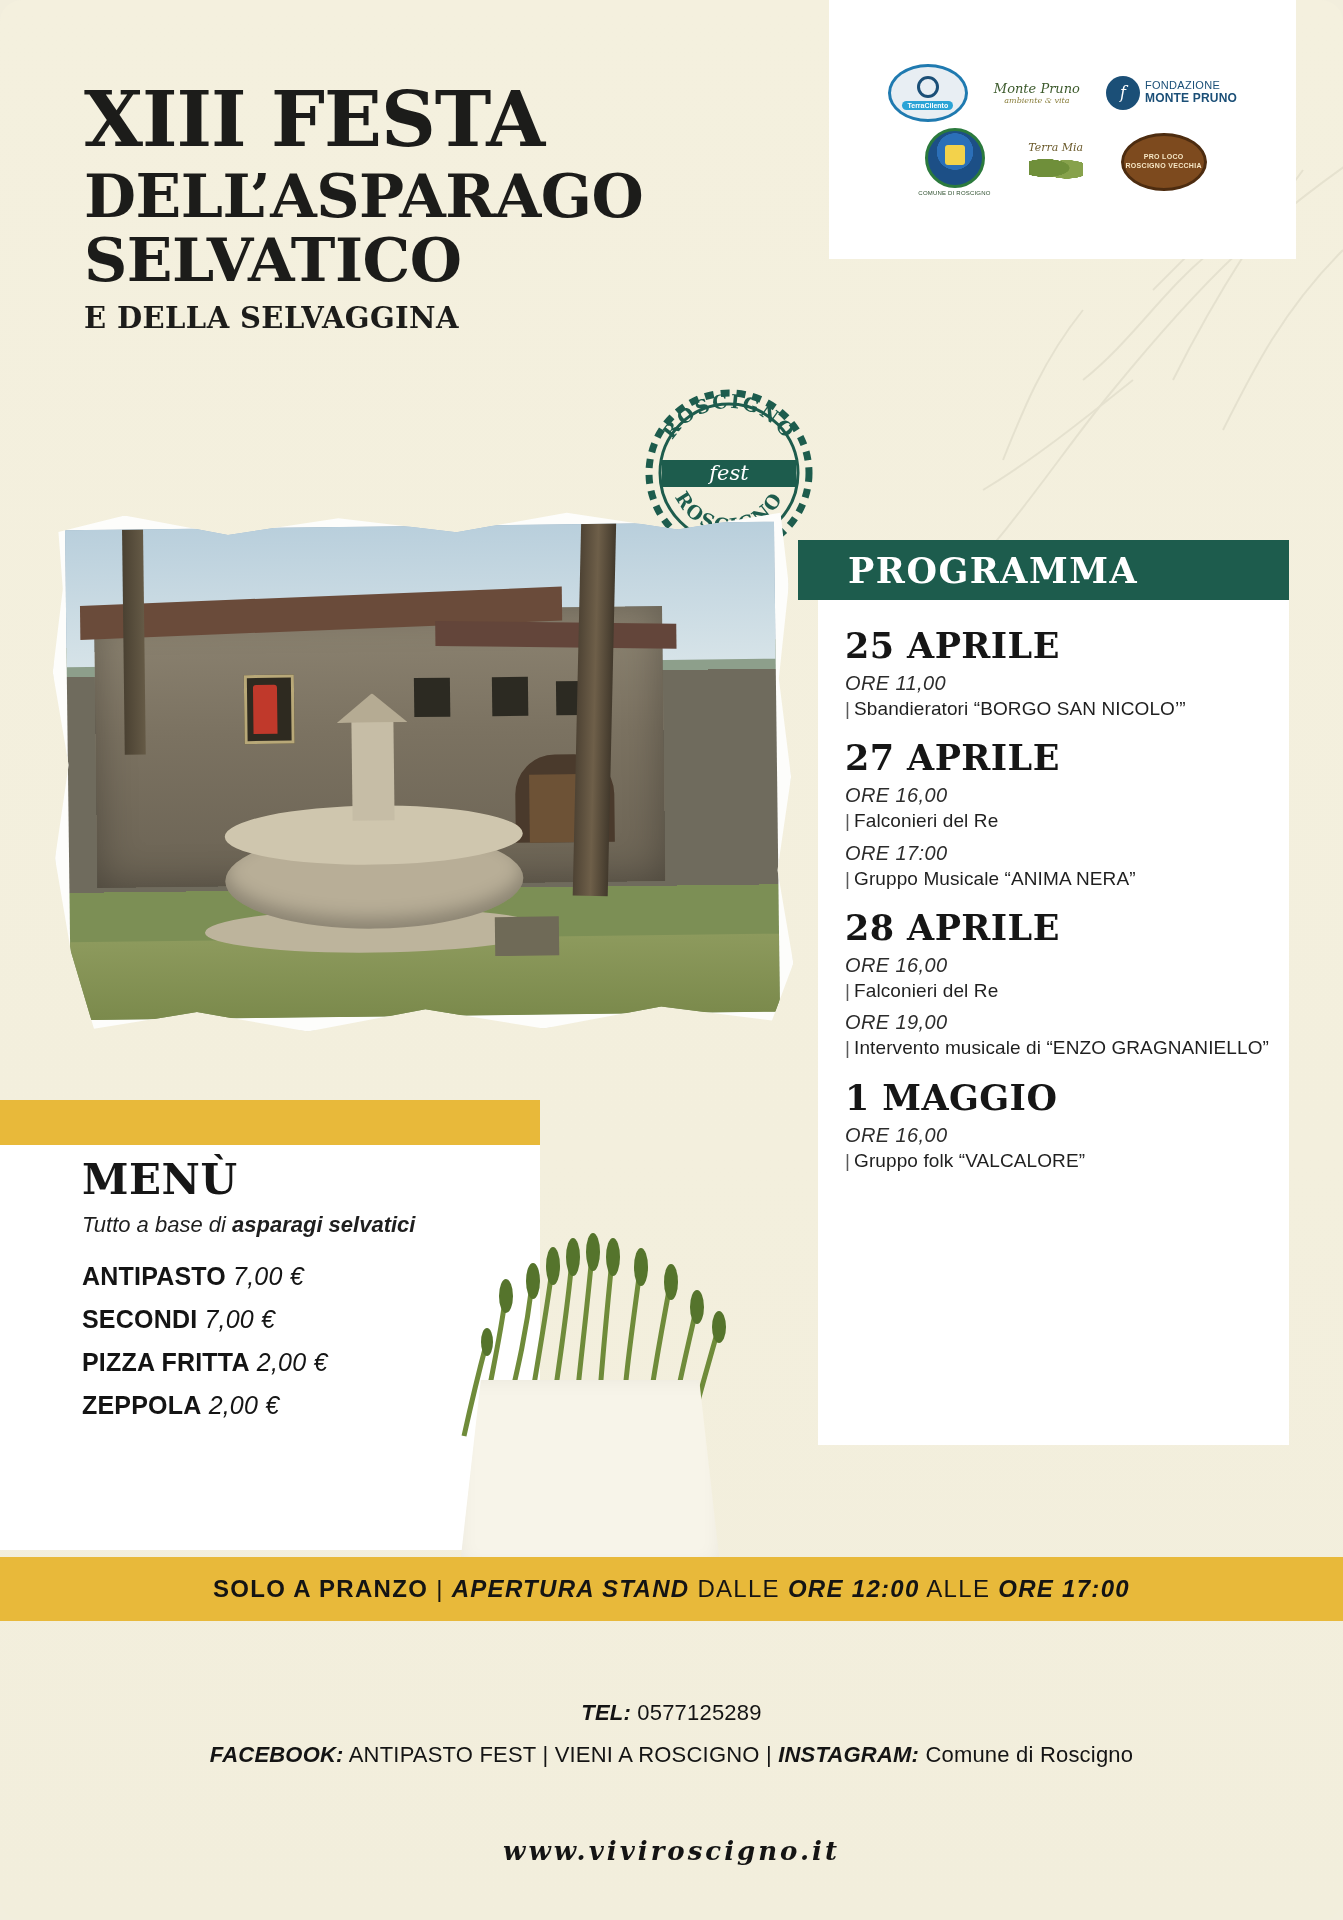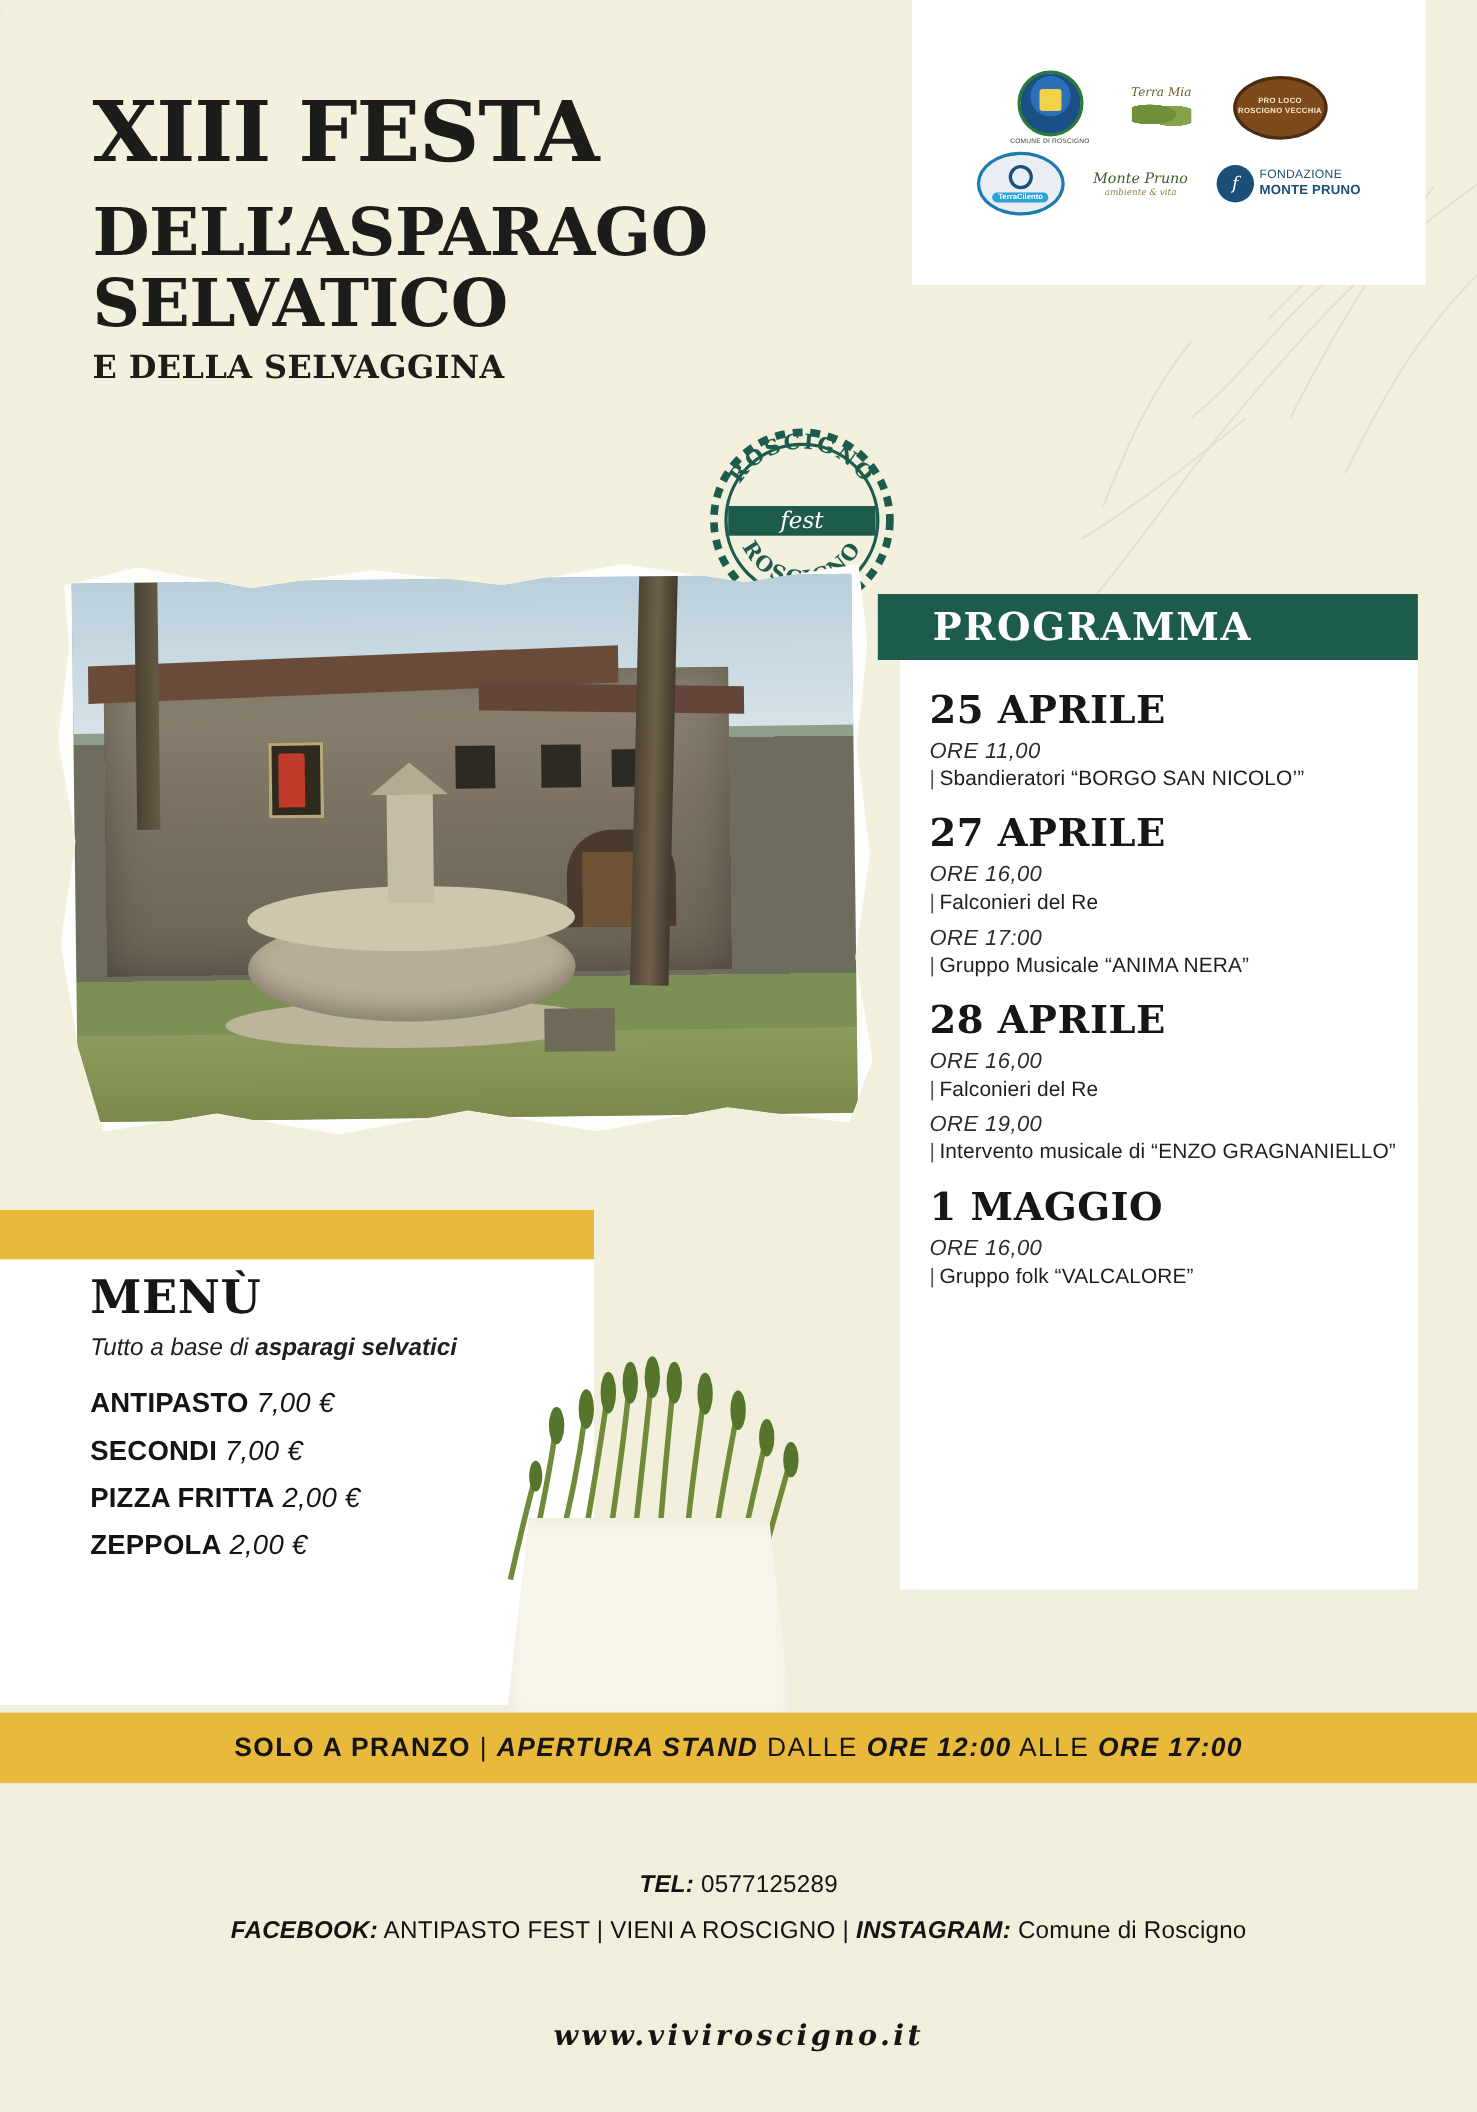--- a/index.html
+++ b/index.html
@@ -41,21 +41,21 @@
     color: #1c1c1a;
     line-height: .96;
   }
   .t2 {
     font-family: "DejaVu Serif", serif;
     font-weight: bold;
     font-size: 60px;
     letter-spacing: -.5px;
     color: #1c1c1a;
     line-height: 1.06;
-    margin-top: 24px;
+    margin-top: 8px;
   }
   .t3 {
     font-family: "DejaVu Serif", serif;
     font-weight: bold;
     font-size: 60px;
     letter-spacing: -.5px;
     color: #1c1c1a;
     line-height: 1.04;
   }
   .t4 {
@@ -402,47 +402,47 @@
 
   <div class="title-wrap">
     <div class="t1">XIII FESTA</div>
     <div class="t2">DELL’ASPARAGO</div>
     <div class="t3">SELVATICO</div>
     <div class="t4">E DELLA SELVAGGINA</div>
   </div>
 
   <div class="logos">
     <div class="logo-row">
-      <div class="logo">
-        <div class="logo-crest"></div>
-        <div class="logo-cap">COMUNE DI ROSCIGNO</div>
-      </div>
-      <div class="logo logo-terramia">
-        <div class="tm-script">Terra Mia</div>
-        <div class="tm-leaf"></div>
-      </div>
-      <div class="logo-prloco">
-        <span>PRO LOCO ROSCIGNO VECCHIA</span>
-      </div>
-    </div>
-    <div class="logo-row">
       <div class="logo-terracilento">
         <div class="tc-wheel"></div>
         <div class="tc-name">TerraCilento</div>
       </div>
       <div class="logo-montepruno">
         <div class="mp-title">Monte Pruno</div>
         <div class="mp-sub">ambiente &amp; vita</div>
       </div>
       <div class="logo-fond">
         <div class="fond-mark">f</div>
         <div class="fond-txt">
           <div class="fond-t1">FONDAZIONE</div>
           <div class="fond-t2">MONTE PRUNO</div>
         </div>
+      </div>
+    </div>
+    <div class="logo-row">
+      <div class="logo">
+        <div class="logo-crest"></div>
+        <div class="logo-cap">COMUNE DI ROSCIGNO</div>
+      </div>
+      <div class="logo logo-terramia">
+        <div class="tm-script">Terra Mia</div>
+        <div class="tm-leaf"></div>
+      </div>
+      <div class="logo-prloco">
+        <span>PRO LOCO ROSCIGNO VECCHIA</span>
       </div>
     </div>
   </div>
 
   <div class="badge">
     <svg viewBox="0 0 178 178" width="178" height="178">
       <defs>
         <path id="arcTop" d="M 24 89 A 65 65 0 0 1 154 89"></path>
         <path id="arcBot" d="M 30 89 A 59 59 0 0 0 148 89"></path>
       </defs>

